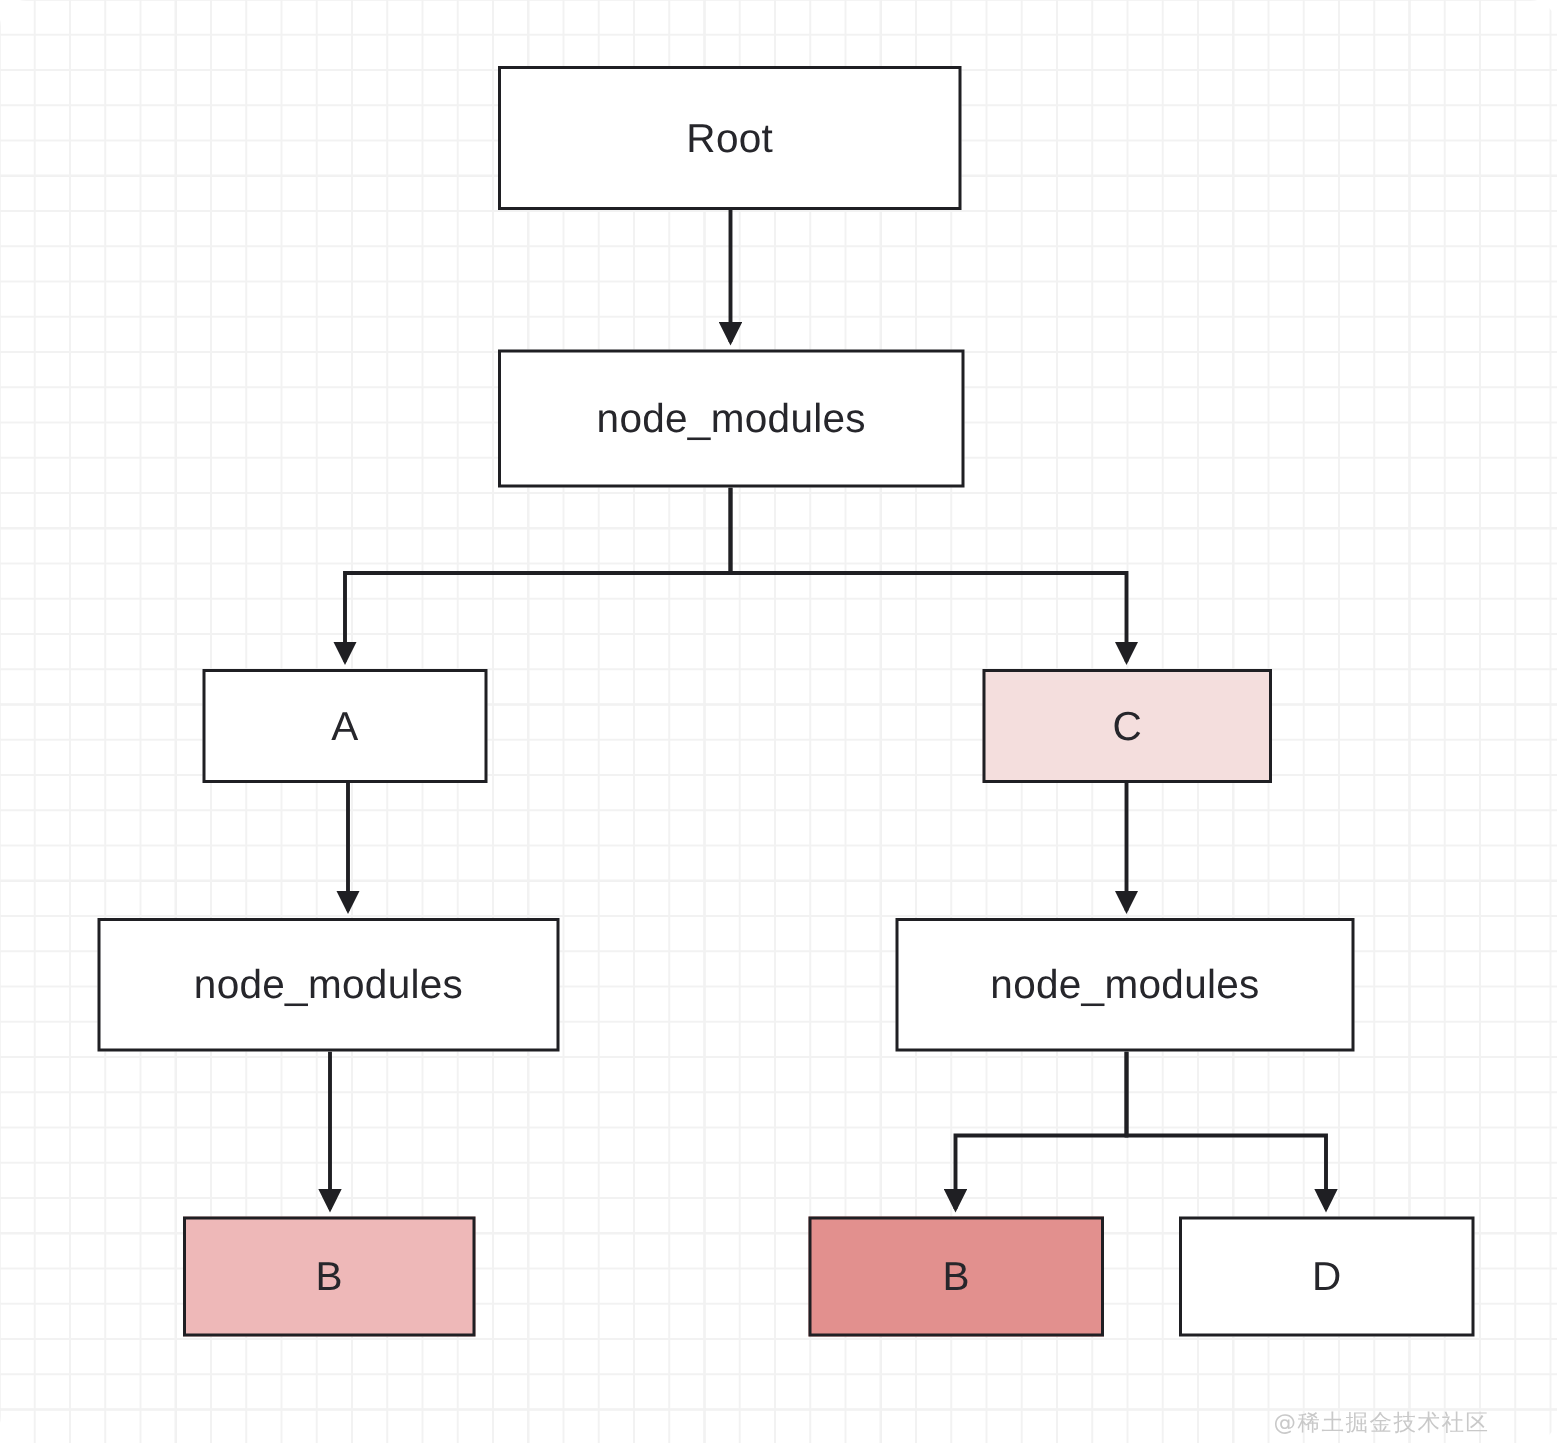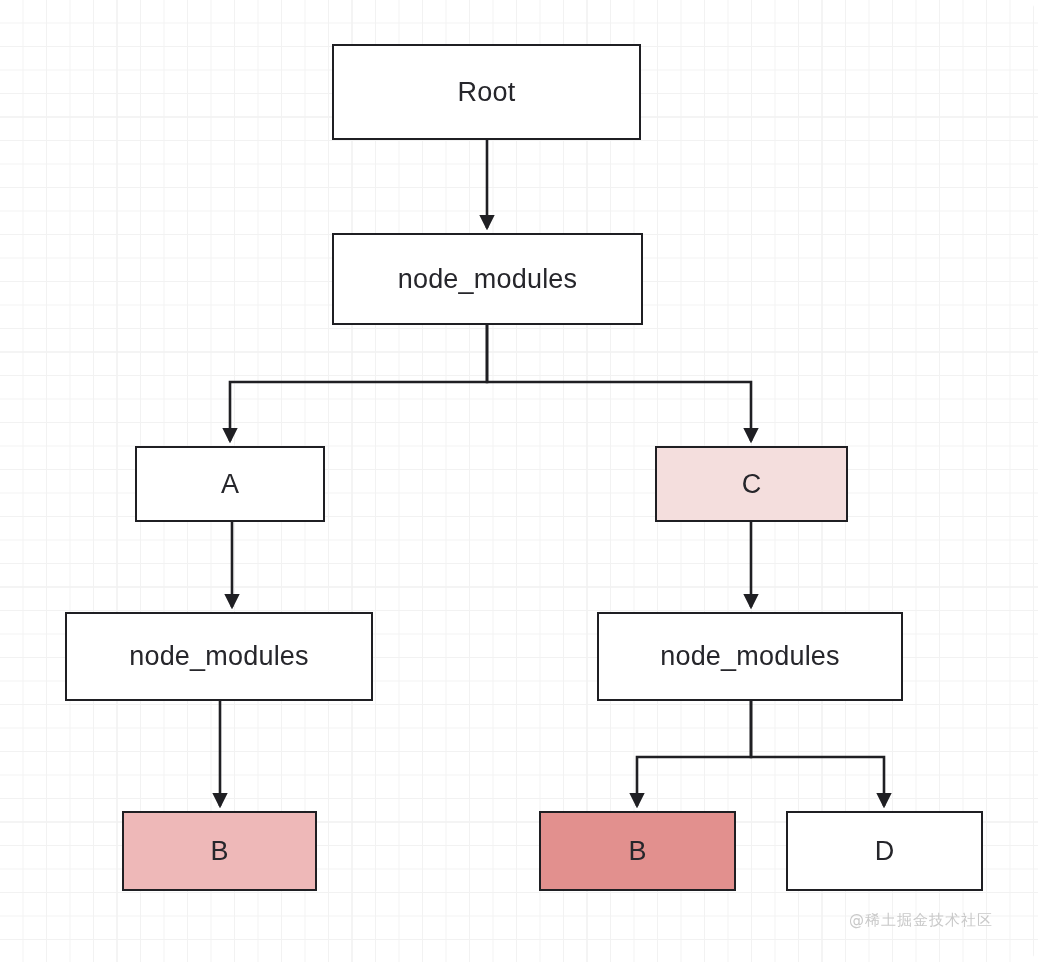--- a/index.html
+++ b/index.html
@@ -56,20 +56,21 @@
     display: block;
     white-space: nowrap;
   }
   .watermark {
     position: absolute;
     color: #c9c9c9;
     font-size: 15px;
     letter-spacing: 1px;
     white-space: nowrap;
     font-family: "DejaVu Sans", sans-serif;
+    margin-top: 28px;
   }
 </style>
 </head>
 <body>
 
 <div id="canvas">
 
   <svg id="edges" viewBox="0 0 1038 962" width="1038" height="962" xmlns="http://www.w3.org/2000/svg">
     <defs>
       <marker id="arrow" viewBox="0 0 10 10" refX="8.5" refY="5" markerWidth="6" markerHeight="6" orient="auto-start-reverse">

